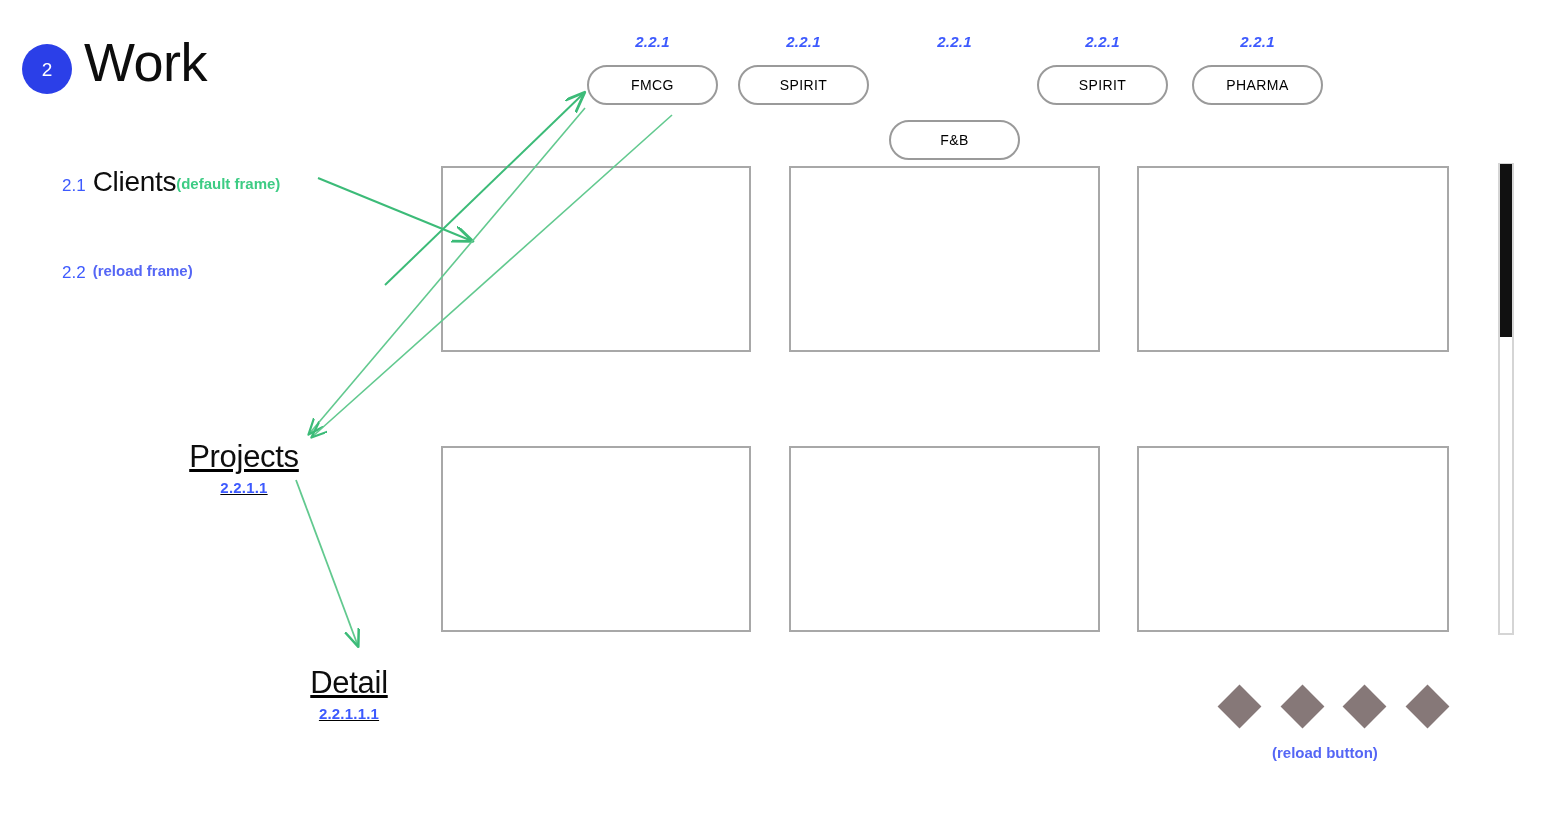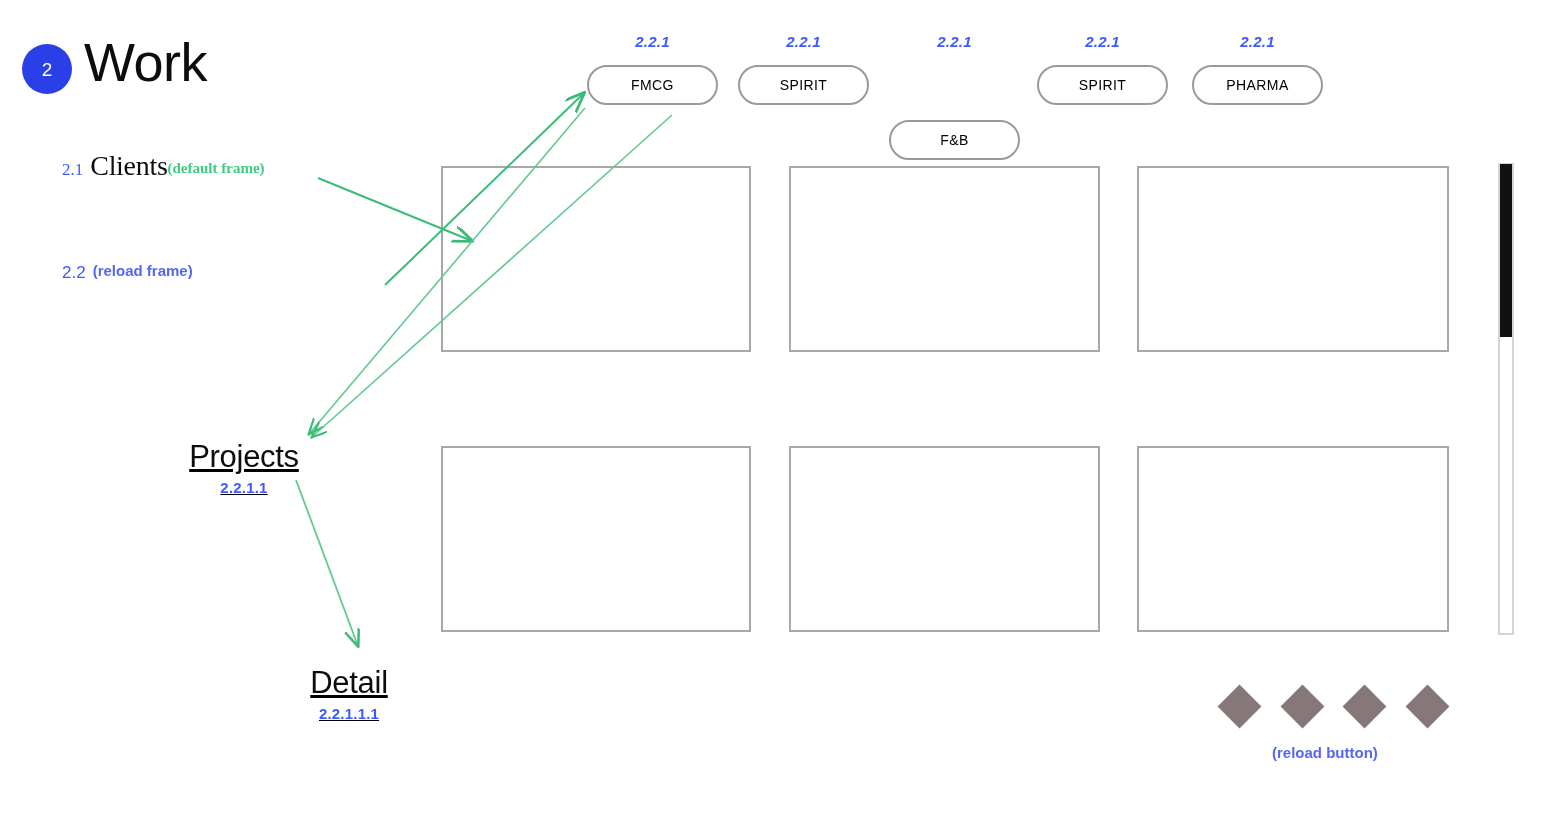--- a/index.html
+++ b/index.html
@@ -69,21 +69,21 @@
   }
   .nav-note {
     font-size: 15px;
     font-weight: 600;
     position: relative;
     top: -2px;
   }
   .note-green { color: #3dcc84; }
   .note-blue  { color: #5566f5; }
 
-  #nav-clients    { left: 62px; top: 150px; font-family: Liberation Serif, serif; }
+  #nav-clients    { left: 62px; top: 166px; }
   #nav-categories { left: 62px; top: 263px; }
 
   
   .node {
     position: absolute;
     text-align: center;
     white-space: nowrap;
     text-decoration: underline;
   }
   .node-title {

